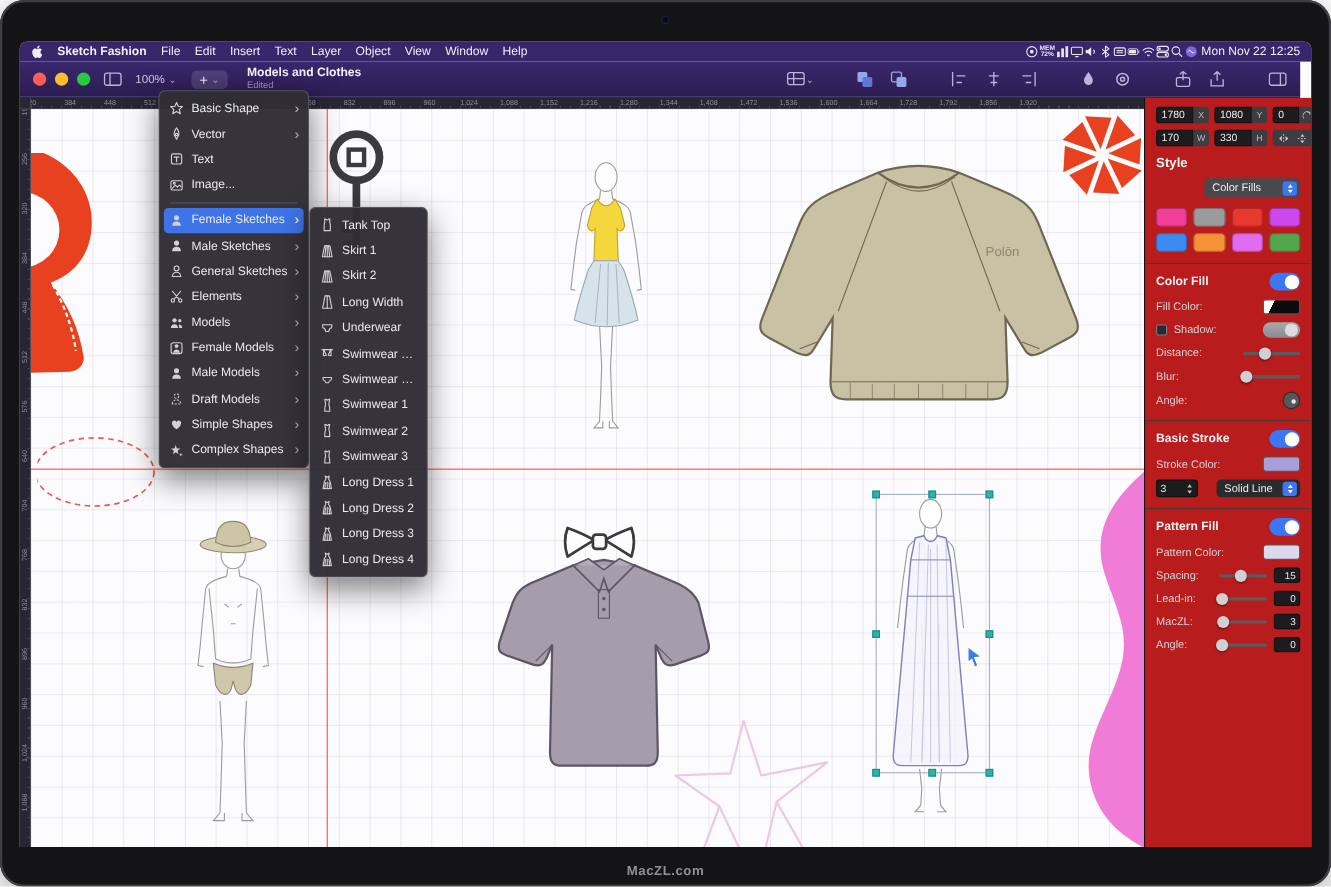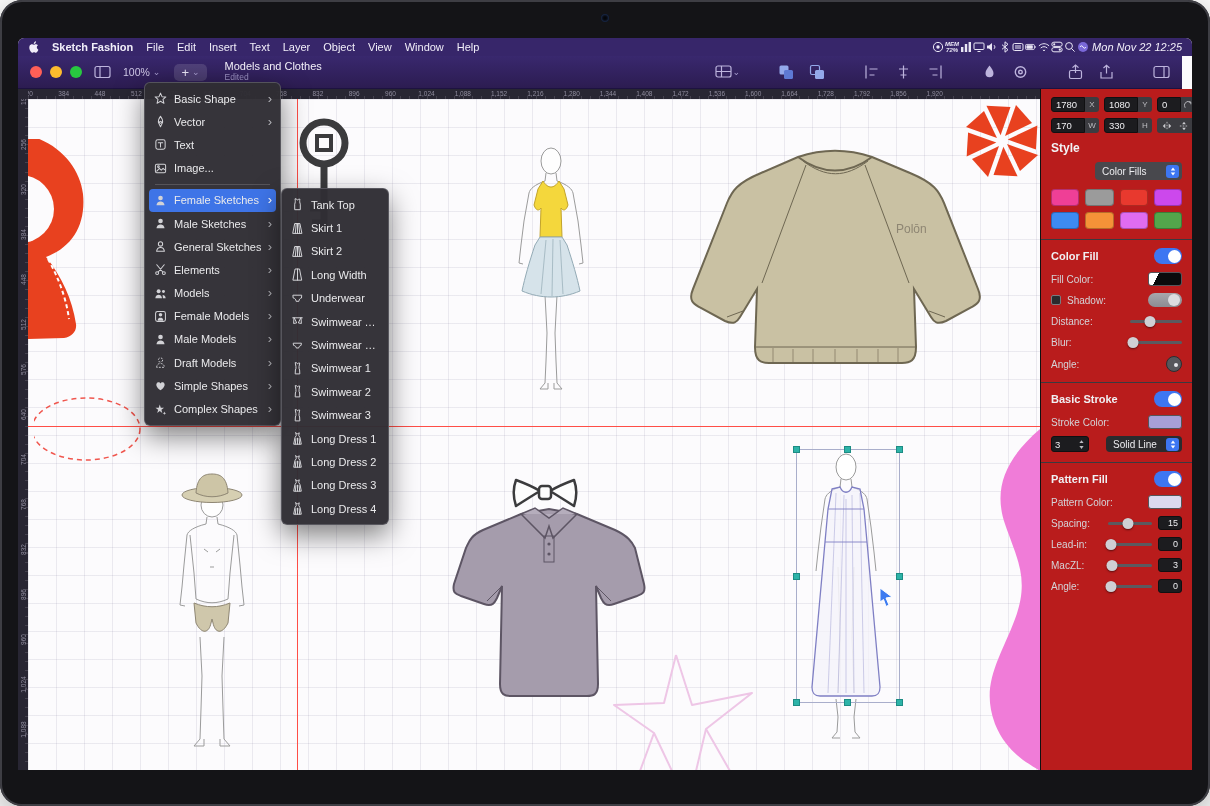--- a/index.html
+++ b/index.html
@@ -16,40 +16,40 @@
   .screen { position:absolute; left:18px; top:38px; width:1174px; height:732px; background:#fcfbfd;
             border-radius:6px 6px 0 0; overflow:hidden; }
 
   
   .menubar { position:absolute; top:0; left:0; right:0; height:18px; background:#37266a;
              display:flex; align-items:center; padding:0 10px; gap:13px; color:#f1eef9; font-size:11px; z-index:60; }
   .mb-apple svg { width:11px; height:12px; display:block; }
   .mb-app { font-weight:bold; }
   .mb-menus { display:flex; gap:13px; }
   .mb-menu { cursor:default; }
-  .mb-status { margin-left:auto; display:flex; align-items:center; gap:1px;font-style:italic; }
+  .mb-status { margin-left:auto; display:flex; align-items:center; gap:1px; }
   .st { display:flex; align-items:center; }
   .st svg { width:12px; height:12px; display:block; }
   .st.mem { flex-direction:column; line-height:6px; font-size:6px; font-weight:bold; color:#e9e6f5; }
   .clock { font-size:11px; margin-left:2px; white-space:nowrap; }
 
   
   .toolbar { position:absolute; top:18px; left:0; right:10px; height:33px;
              background:linear-gradient(#39286e,#2c1c51); border-bottom:1px solid #1d1240;
              display:flex; align-items:center; padding:0 12px; z-index:55; }
   .lights { display:flex; gap:8px; margin-right:12px; }
   .light { width:12px; height:12px; border-radius:50%; }
   .tb-icon { display:flex; align-items:center; color:#bdb4dd; }
   .tb-icon svg { width:17px; height:16px; display:block; }
   .zoom { display:flex; align-items:center; gap:3px; color:#cfc8e6; font-size:10.5px; margin:0 14px 0 12px; }
   .chev { font-size:9px; color:#a79ecf; }
   .plus-btn { display:flex; align-items:center; gap:3px; background:rgba(255,255,255,.13); border-radius:5px;
               padding:2px 7px; color:#eae6f6; font-size:13px; line-height:13px; }
   .doc-meta { margin-left:18px; display:flex; flex-direction:column; line-height:11px; }
-  .doc-title { font-size:11px; font-weight:normal; color:#f4f1fb; }
+  .doc-title { font-size:11px; font-weight:bold; color:#f4f1fb; }
   .doc-status { font-size:8.5px; color:#9c92c2; }
   .tb-right { margin-left:auto; display:flex; align-items:center; gap:14px; }
   .tb-gap { width:10px; }
 
   
   .workspace { position:absolute; top:51px; left:0; right:0; bottom:0; }
   .ruler-corner { position:absolute; left:0; top:0; width:10px; height:10px; background:#282633; z-index:12; }
   .ruler-top { position:absolute; left:10px; top:0; width:1012px; height:10px; background:#282633;
                background-image:repeating-linear-gradient(to right,#45424f 0 1px,transparent 1px 9.07px);
                background-size:100% 3px; background-position:0 100%; background-repeat:no-repeat;
@@ -968,13 +968,14 @@
                 <path d="M4.9 6.6 4.3 12.2M6.5 6.2v6M8.1 6.6l.6 5.6"></path>
               </svg>
             </span>
             <span class="mi-label">Long Dress 4</span>
           </div>
         </div>
     </div>
 
   </div>
 
+  <div class="bezel-brand">MacZL.com</div>
 </div>
 
 </body></html>

